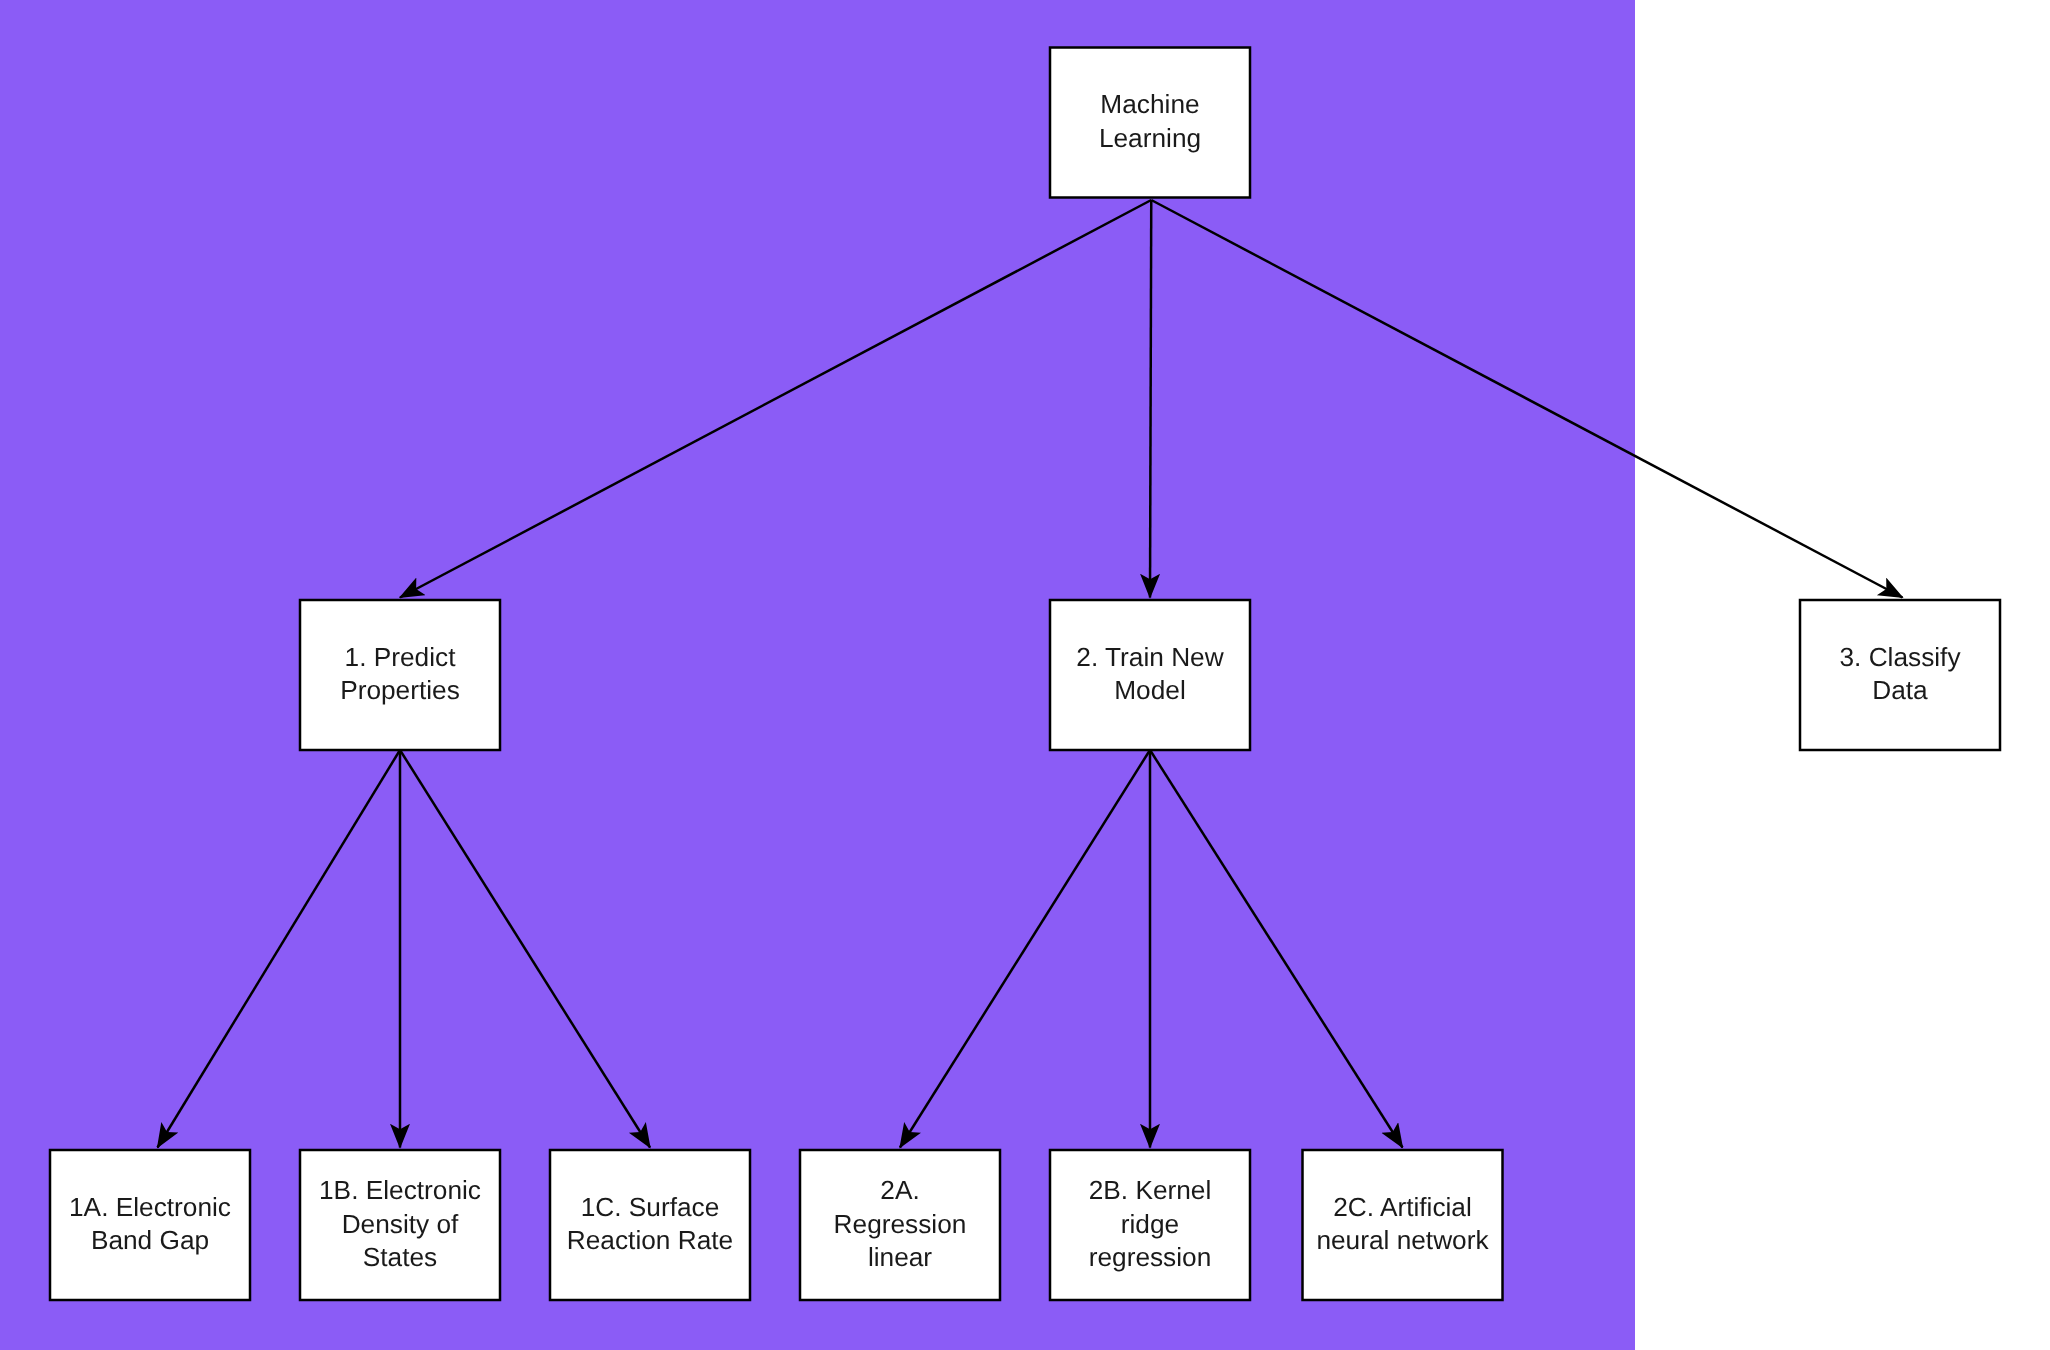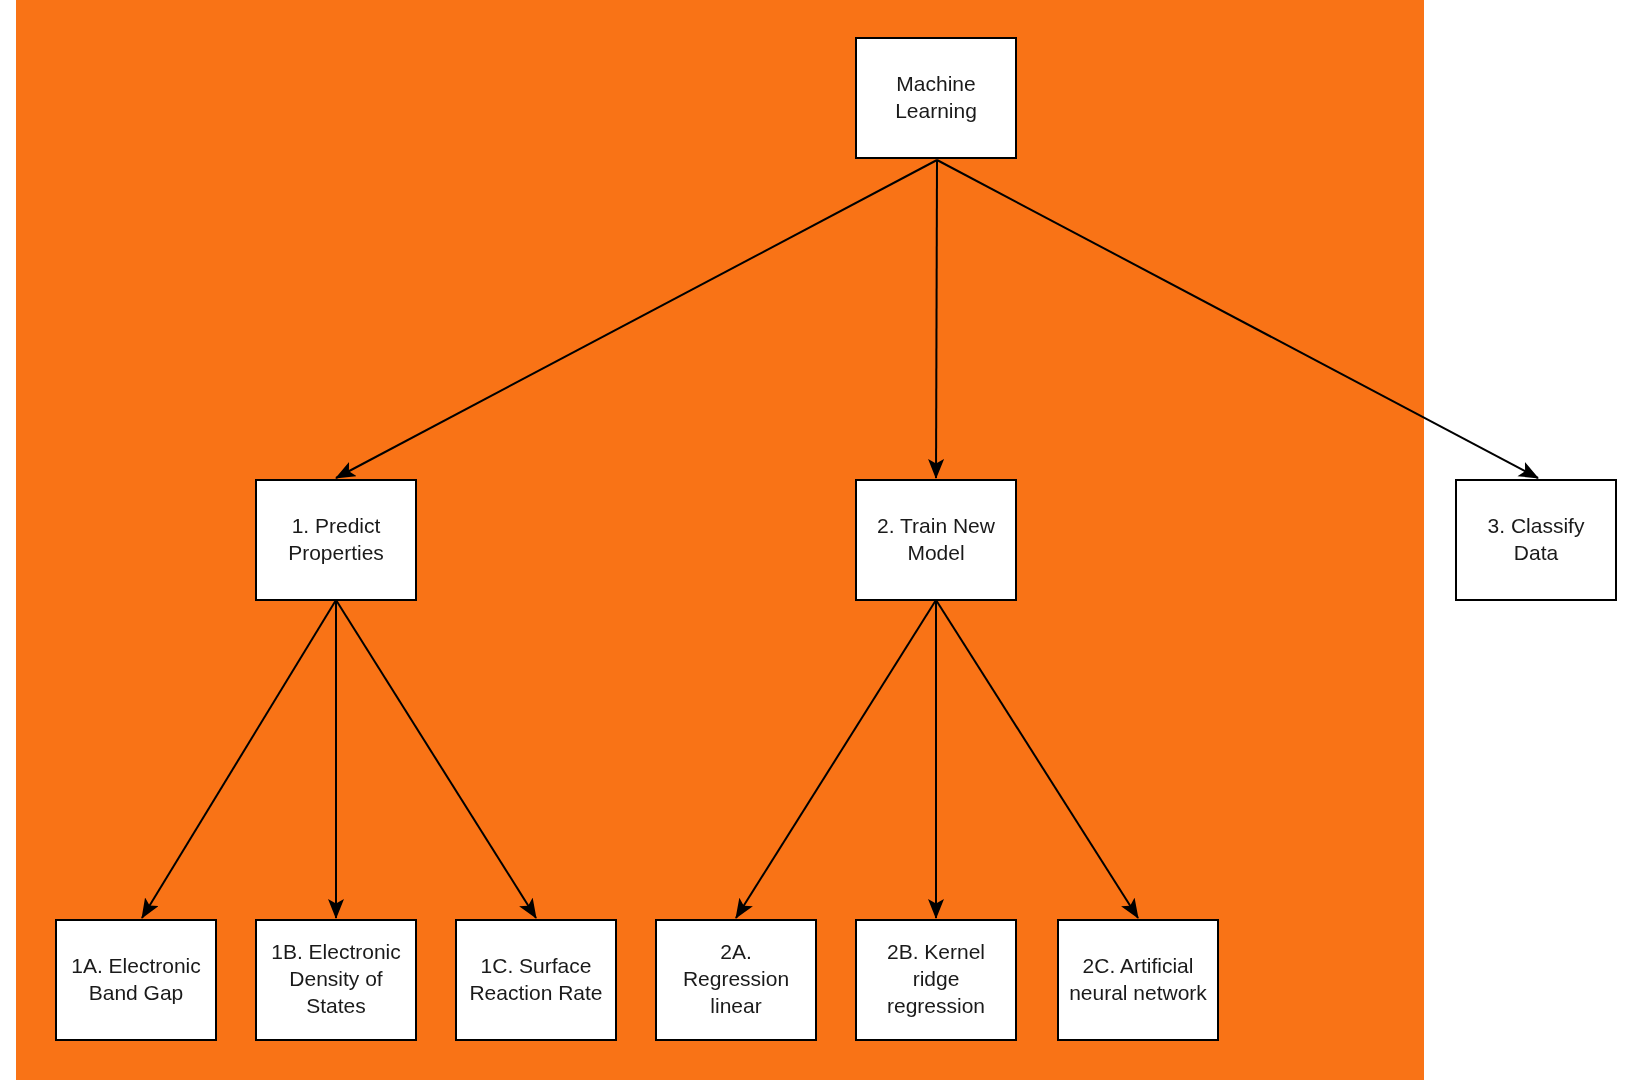--- a/index.html
+++ b/index.html
@@ -8,24 +8,23 @@
     background: #ffffff;
   }
   body {
     width: 1640px;
     height: 1080px;
     font-family: "Liberation Sans", sans-serif;
     overflow: hidden;
   }
   #diagram-root {
     position: relative;
-    width: 1408px;
+    width: 1308px;
     height: 1080px;
-    background: #f97316;
-    margin-left: 16px;
+    background: #8b5cf6;
   }
   svg.flow-svg {
     position: absolute;
     top: 0;
     left: 0;
     width: 1640px;
     height: 1080px;
   }
   .node-rect {
     fill: #ffffff;

